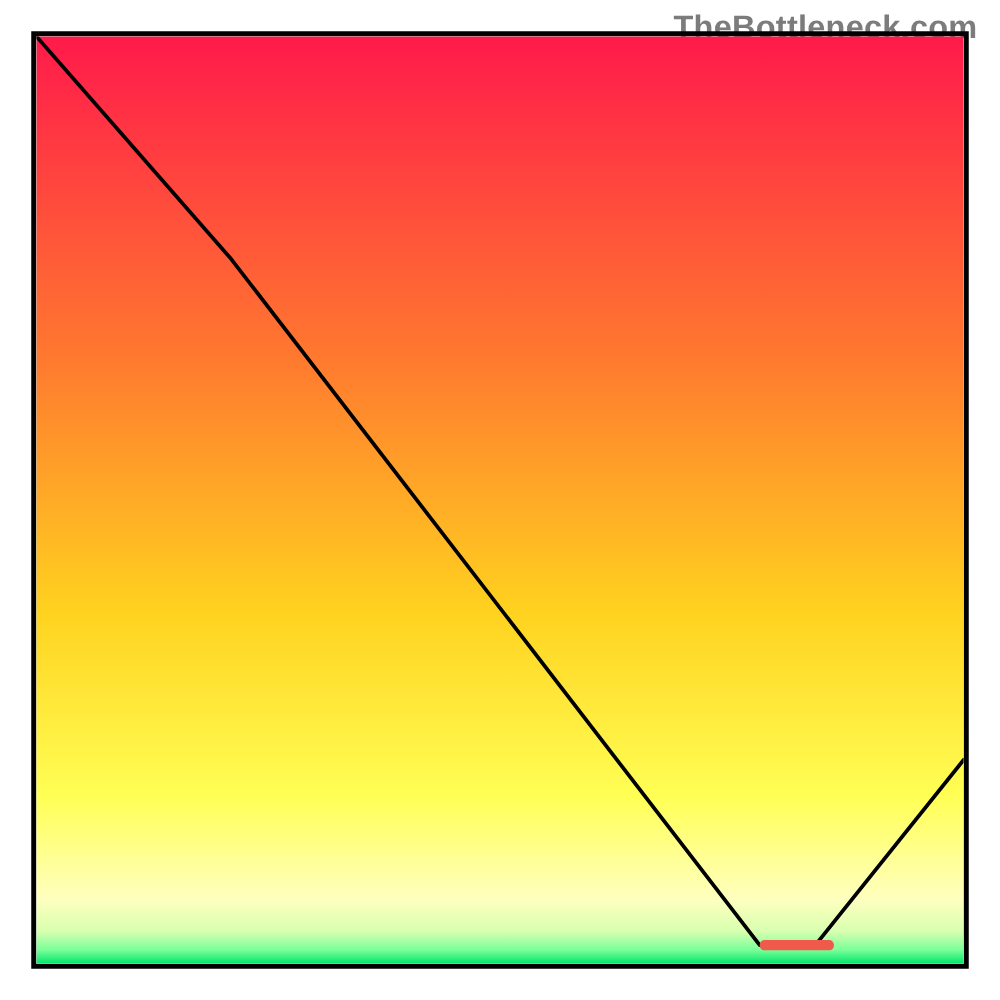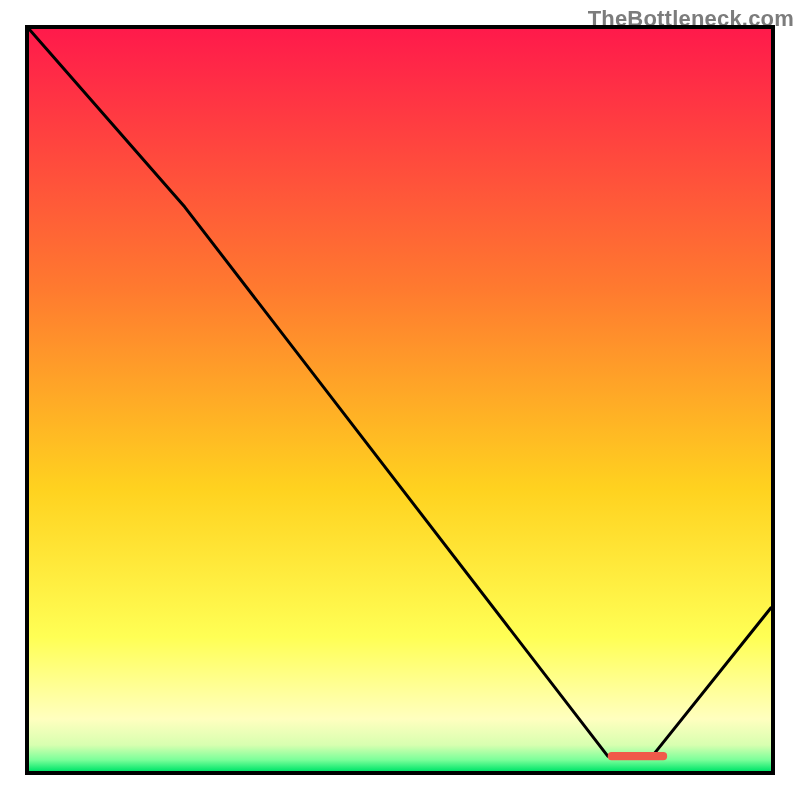--- a/index.html
+++ b/index.html
@@ -11,22 +11,22 @@
     font-family: Arial, Helvetica, sans-serif;
   }
   .wrap {
     position: relative;
     width: 800px;
     height: 800px;
   }
   .attribution {
     position: absolute;
     top: 6px;
-    right: 6px;
-    font-size: 22px;
+    right: 18px;
+    font-size: 26px;
     font-weight: 600;
     color: #7c7c7c;
     letter-spacing: 0.2px;
   }
   .plot-frame {
     position: absolute;
     left: 25px;
     top: 25px;
     width: 750px;
     height: 750px;

